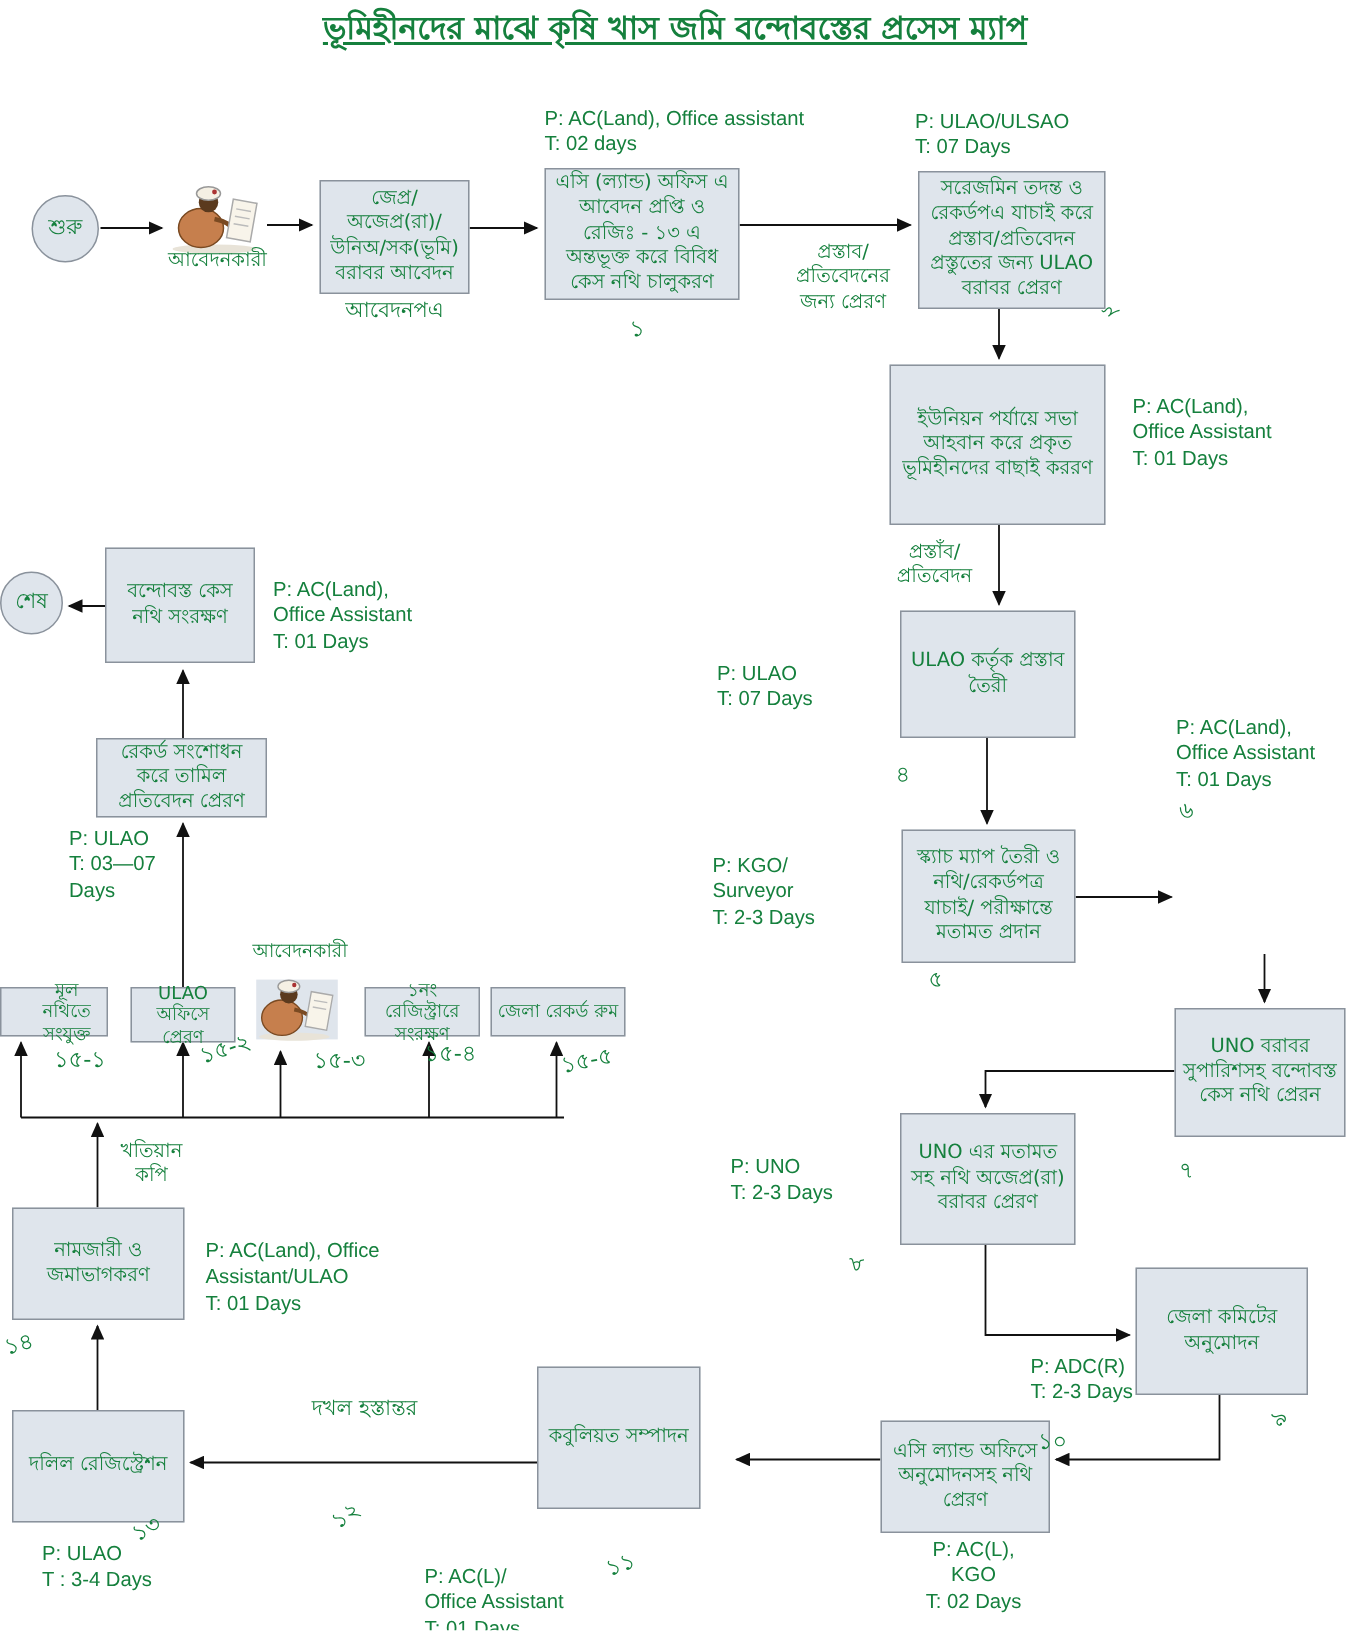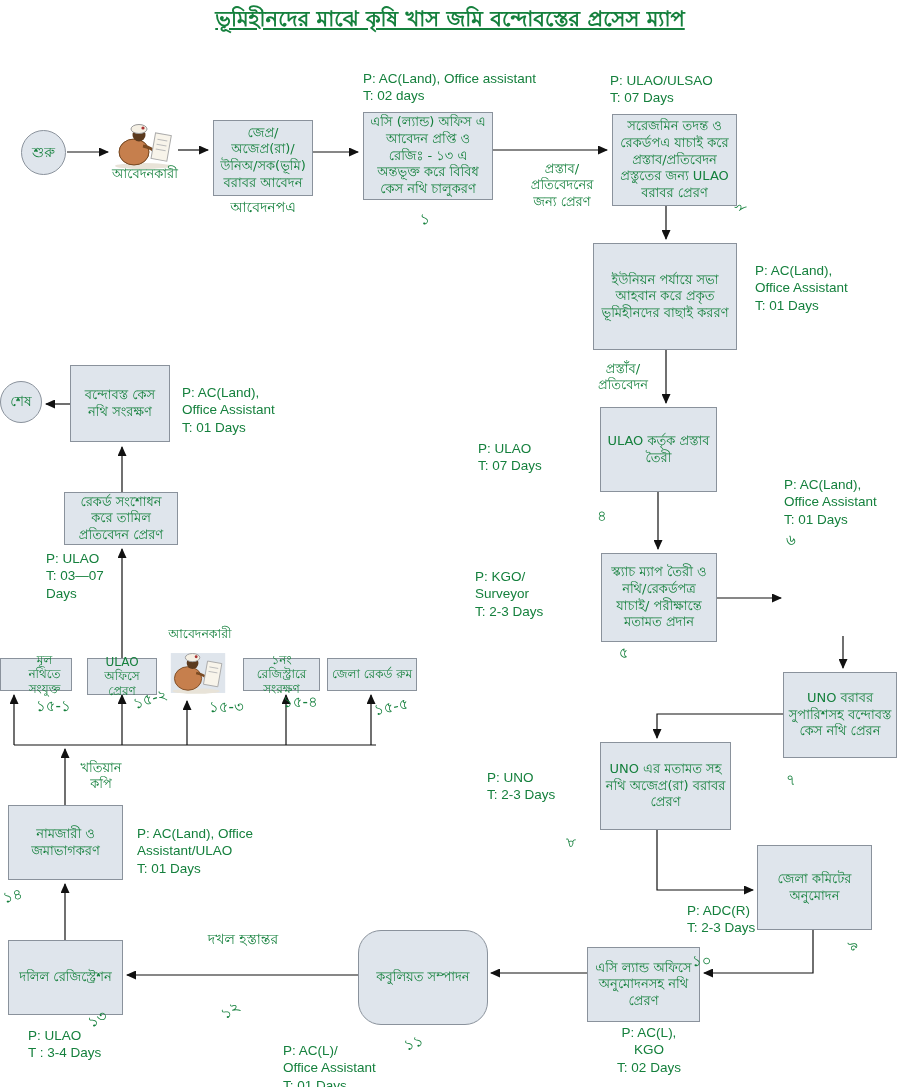--- a/index.html
+++ b/index.html
@@ -85,24 +85,24 @@
 
   <div class="node" style="left:213px;top:120px;width:100px;height:76px;">জেপ্র/অজেপ্র(রা)/ উনিঅ/সক(ভূমি) বরাবর আবেদন</div>
   <div class="blabel" style="left:213px;top:199px;width:100px;font-size:14px;">আবেদনপএ</div>
 
   <div class="node" style="left:363px;top:112px;width:130px;height:88px;">এসি (ল্যান্ড) অফিস এ আবেদন প্রপ্তি ও রেজিঃ - ১৩ এ অন্তভূক্ত করে বিবিধ কেস নথি চালুকরণ</div>
   <div class="node" style="left:612px;top:114px;width:125px;height:92px;">সরেজমিন তদন্ত ও রেকর্ডপএ যাচাই করে প্রস্তাব/প্রতিবেদন প্রস্তুতের জন্য ULAO বরাবর প্রেরণ</div>
   <div class="node" style="left:593px;top:243px;width:144px;height:107px;">ইউনিয়ন পর্যায়ে সভা আহবান করে প্রকৃত ভূমিহীনদের বাছাই কররণ</div>
   <div class="node" style="left:600px;top:407px;width:117px;height:85px;">ULAO কর্তৃক প্রস্তাব তৈরী</div>
   <div class="node" style="left:601px;top:553px;width:116px;height:89px;">স্ক্যাচ ম্যাপ তৈরী ও নথি/রেকর্ডপত্র যাচাই/ পরীক্ষান্তে মতামত প্রদান</div>
   <div class="node" style="left:783px;top:672px;width:114px;height:86px;">UNO বরাবর সুপারিশসহ বন্দোবস্ত কেস নথি প্রেরন</div>
-  <div class="node" style="left:600px;top:742px;width:131px;height:88px;">UNO এর মতামত সহ নথি অজেপ্র(রা) বরাবর প্রেরণ</div>
+  <div class="node" style="left:600px;top:742px;width:117px;height:88px;">UNO এর মতামত সহ নথি অজেপ্র(রা) বরাবর প্রেরণ</div>
   <div class="node" style="left:757px;top:845px;width:115px;height:85px;">জেলা কমিটের অনুমোদন</div>
   <div class="node" style="left:587px;top:947px;width:113px;height:75px;">এসি ল্যান্ড অফিসে অনুমোদনসহ নথি প্রেরণ</div>
-  <div class="node" style="left:358px;top:930px;width:130px;height:95px;border-radius:23px;">কবুলিয়ত সম্পাদন</div>
+  <div class="node" style="left:358px;top:911px;width:109px;height:95px;">কবুলিয়ত সম্পাদন</div>
   <div class="node" style="left:8px;top:940px;width:115px;height:75px;">দলিল রেজিস্ট্রেশন</div>
   <div class="node" style="left:8px;top:805px;width:115px;height:75px;">নামজারী ও জমাভাগকরণ</div>
 
   <div class="node small-node" style="left:0px;top:658px;width:72px;height:33px;padding-left:20px;">মূল নথিতে সংযুক্ত</div>
   <div class="node small-node" style="left:87px;top:658px;width:70px;height:37px;">ULAO অফিসে প্রেরণ</div>
   <div class="person" style="left:169px;top:650px;width:58px;height:46px;">
     <svg width="58" height="46" viewBox="0 0 64 48">
       <rect x="2" y="2" width="60" height="44" fill="#dfe5ec"></rect>
       <ellipse cx="30" cy="44" rx="26" ry="3" fill="#e8e3d8"></ellipse>
       <ellipse cx="21" cy="30" rx="15" ry="13" fill="#c67f4d" stroke="#7a4a22"></ellipse>

